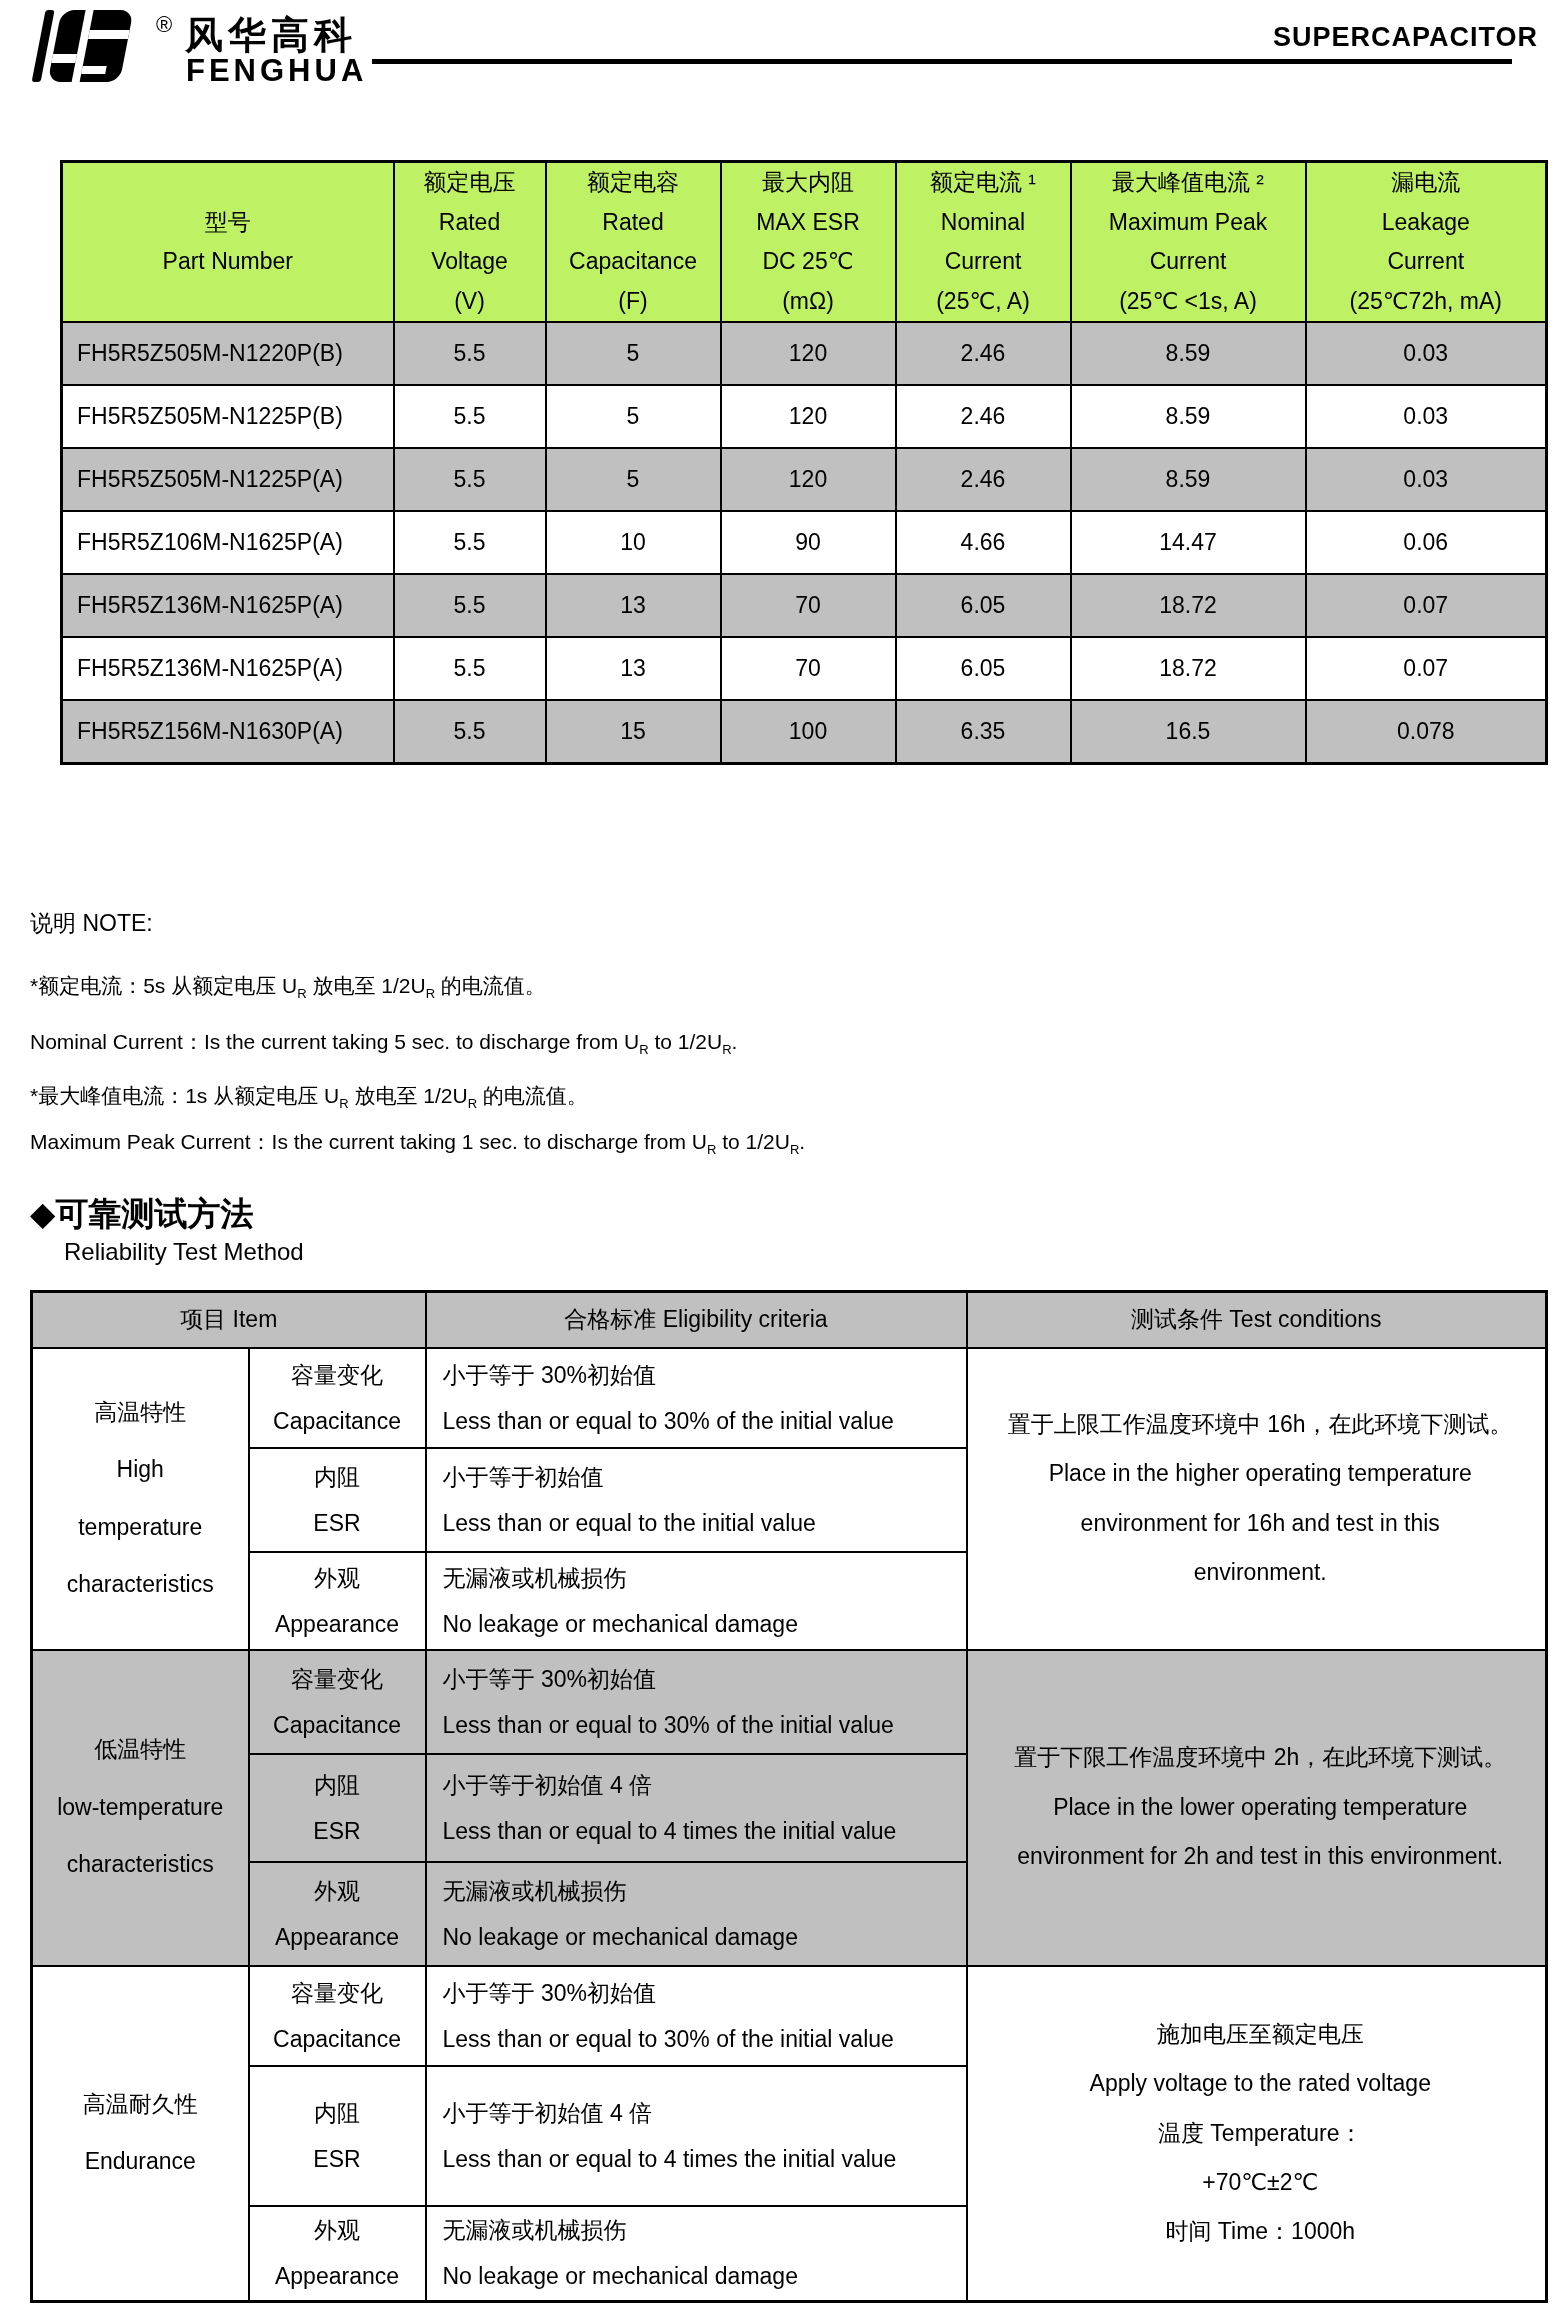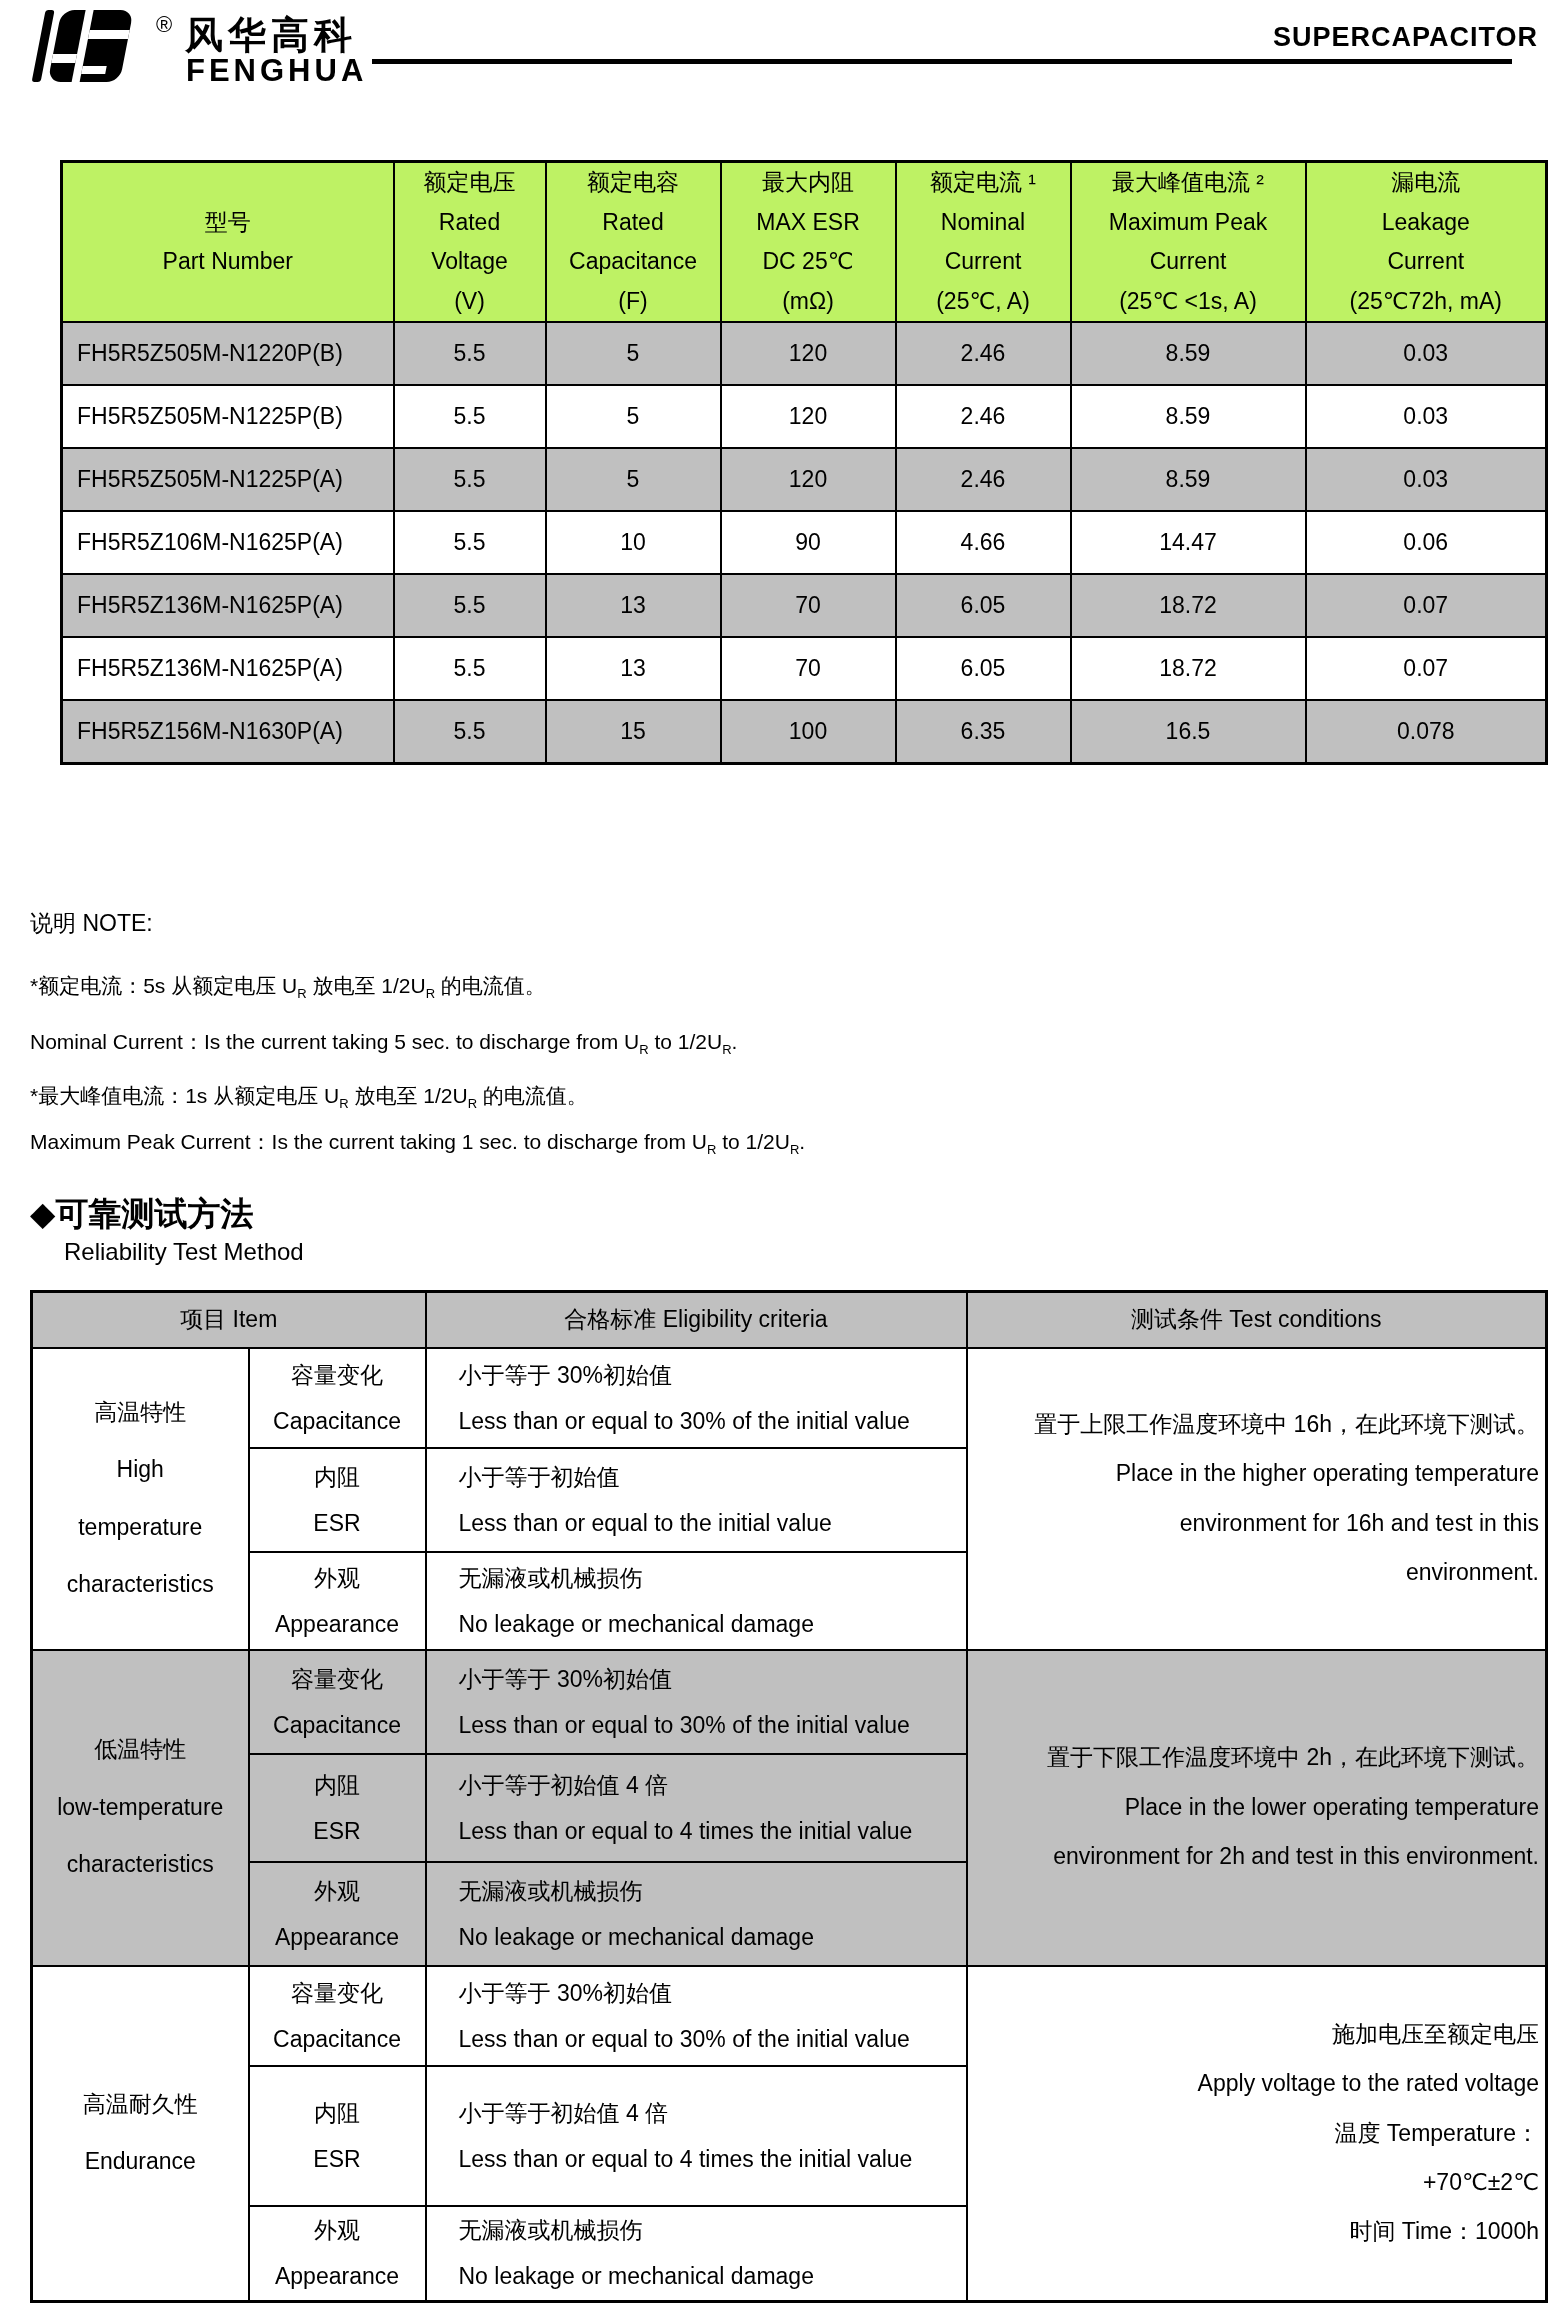--- a/index.html
+++ b/index.html
@@ -42,22 +42,22 @@
 
   #rel-table { position:absolute; left:30px; top:1290px; width:1515px; border:3px solid #000; }
   #rel-table th, #rel-table td { border:2px solid #000; background:#fff; }
   #rel-table th {
     height:56px; background:#c0c0c0; font-weight:normal;
     font-size:23px; text-align:center; vertical-align:middle;
   }
   #rel-table td { font-size:23px; vertical-align:middle; }
   #rel-table td.group-cell { text-align:center; line-height:2.5; }
   #rel-table td.item-cell { text-align:center; line-height:2.0; }
-  #rel-table td.crit-cell { text-align:left; padding-left:32px; line-height:2.0; }
-  #rel-table td.cond-cell { text-align:right; padding-left:14px; padding-right:6px; line-height:2.15; }
+  #rel-table td.crit-cell { text-align:left; padding-left:16px; line-height:2.0; }
+  #rel-table td.cond-cell { text-align:center; padding-left:14px; padding-right:6px; line-height:2.15; }
   #rel-table tbody.shaded td { background:#c0c0c0; }
 </style>
 </head>
 <body>
 
 <div class="page">
 
   <svg class="logo-mark" width="134" height="76" viewBox="0 0 134 76">
     <g transform="skewX(-11)" fill="#000">
       <rect x="26" y="2" width="9" height="72" rx="3"></rect>

